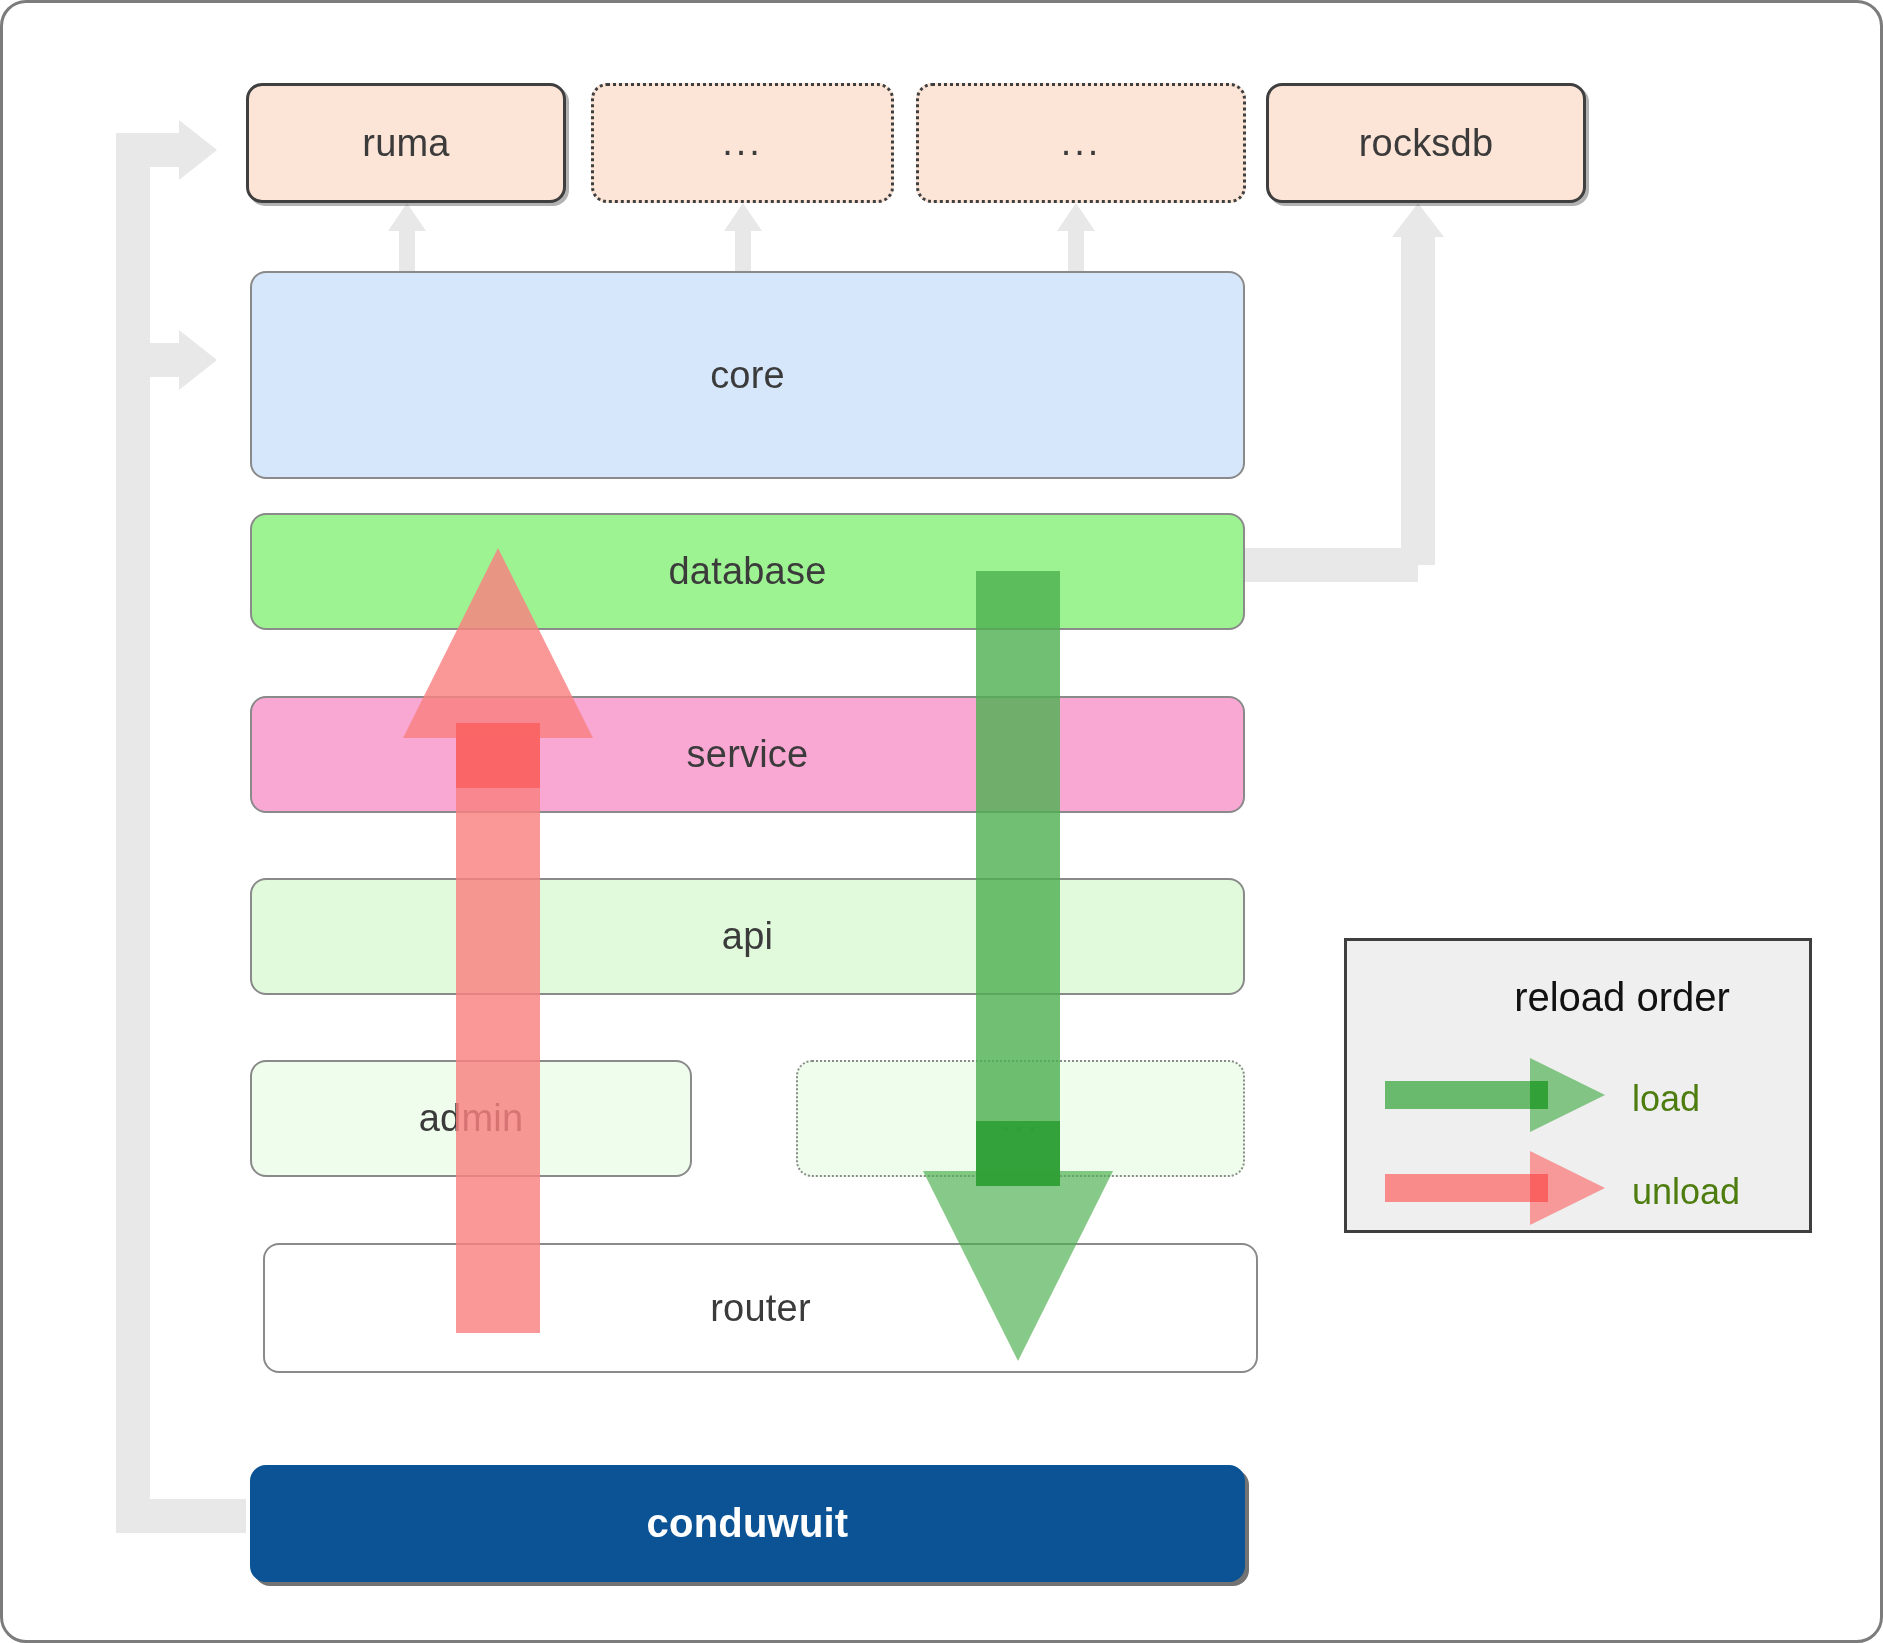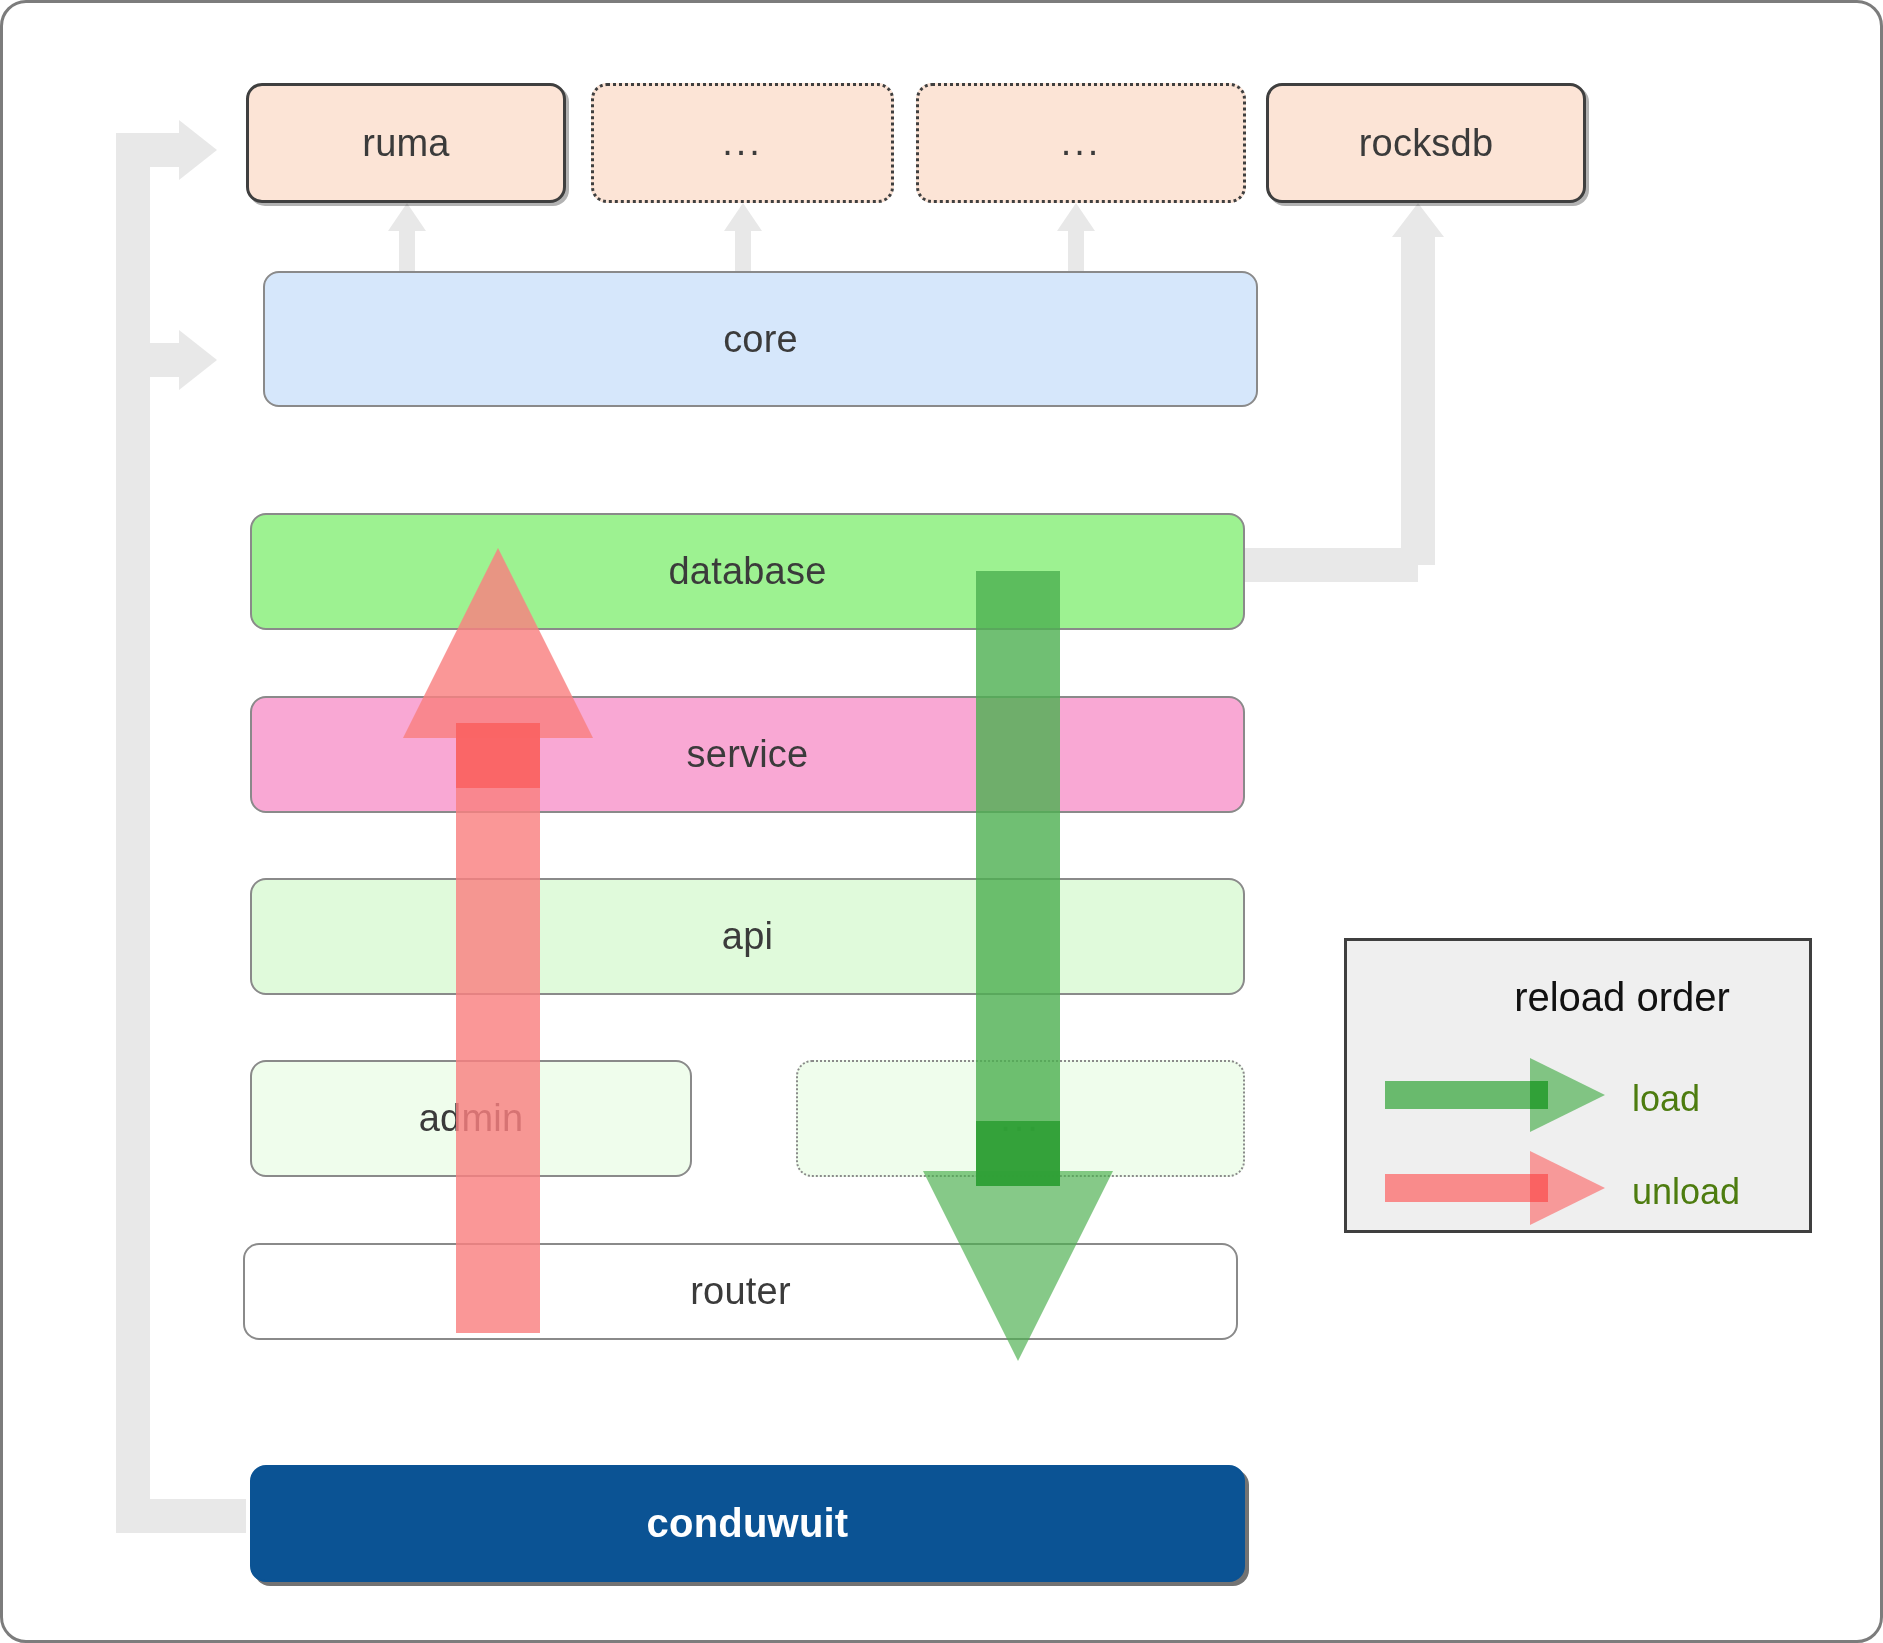--- a/index.html
+++ b/index.html
@@ -164,21 +164,21 @@
   </div>
 
   <div class="box dep dotted" style="left:913px; top:80px; width:330px; height:120px;">
     <span class="dots">...</span>
   </div>
 
   <div class="box dep" style="left:1263px; top:80px; width:320px; height:120px;">
     <span>rocksdb</span>
   </div>
 
-  <div class="box layer l-core" style="left:247px; top:268px; width:995px; height:136px;margin-left:13px;">
+  <div class="box layer l-core" style="left:247px; top:268px; width:995px; height:208px;">
     <span>core</span>
   </div>
 
   <div class="box layer l-database" style="left:247px; top:510px; width:995px; height:117px;">
     <span>database</span>
   </div>
 
   <div class="box layer l-service" style="left:247px; top:693px; width:995px; height:117px;">
     <span>service</span>
   </div>
@@ -188,21 +188,21 @@
   </div>
 
   <div class="box layer l-admin" style="left:247px; top:1057px; width:442px; height:117px;">
     <span>admin</span>
   </div>
 
   <div class="box layer l-etc dotted" style="left:793px; top:1057px; width:449px; height:117px;">
     <span class="dots">...</span>
   </div>
 
-  <div class="box layer l-router" style="left:240px; top:1240px; width:995px; height:97px;">
+  <div class="box layer l-router" style="left:260px; top:1240px; width:995px; height:130px;">
     <span>router</span>
   </div>
 
   <div class="box l-app" style="left:247px; top:1462px; width:995px; height:117px; display:flex; align-items:center; justify-content:center; font-size:40px;">
     <span>conduwuit</span>
   </div>
 
   <div class="bigarrow" style="left:395px; top:545px; width:200px; height:785px;">
     <svg width="200" height="785" viewBox="0 0 200 785">
       <rect x="58" y="175" width="84" height="610" fill="#f98080" fill-opacity="0.82"></rect>

